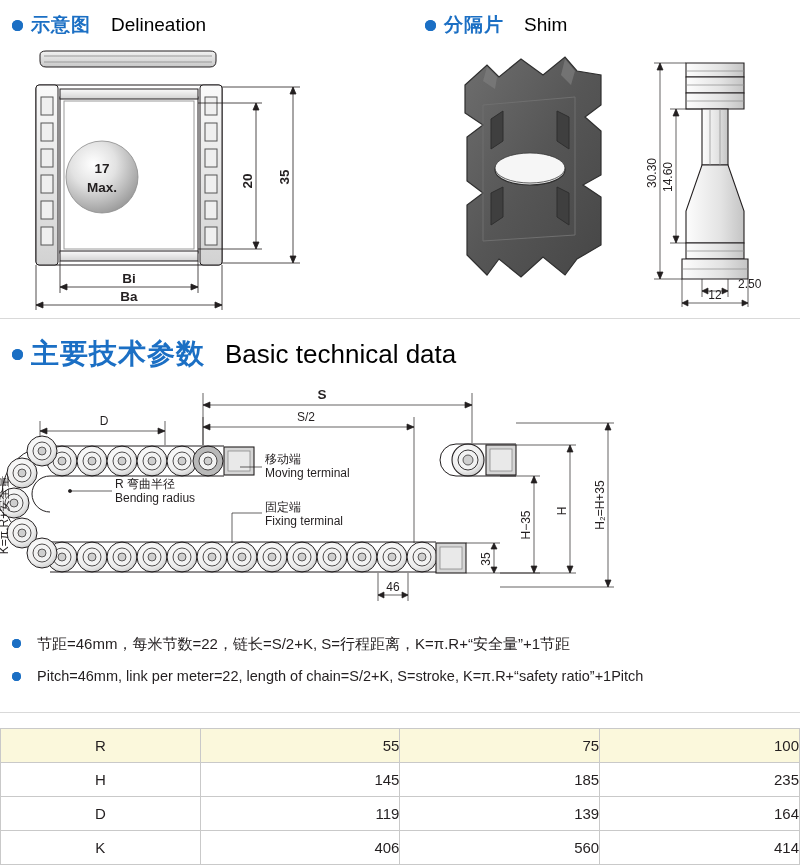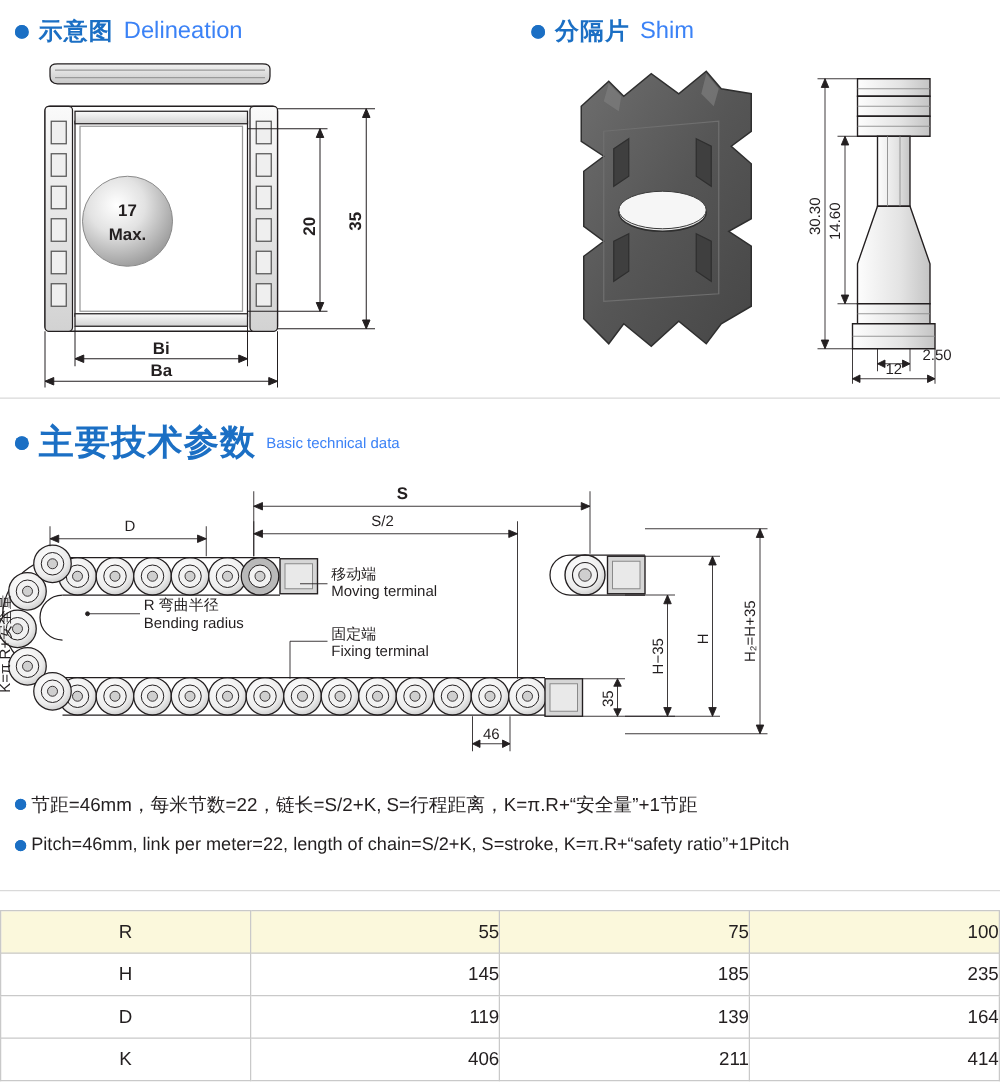--- a/index.html
+++ b/index.html
@@ -14,32 +14,32 @@
   .page{position:relative;width:800px;height:632px;padding-left:12px;}
 
   
   .sec-head{position:absolute;display:flex;align-items:center;gap:8px;}
   .bullet{
     width:11px;height:11px;border-radius:50%;
     background:#1b6fc4;flex:0 0 auto;
     box-shadow:inset 0 0 0 2px #1b6fc4;
   }
   .sec-cn{color:#1b6fc4;font-weight:bold;font-size:19px;letter-spacing:1px;}
-  .sec-en{color:#3b82f6;font-size:19px;}
+  .sec-en{color:#000000;font-size:19px;margin-left:12px;}
   .sec-head.big .sec-cn{font-size:28px;}
-  .sec-head.big .sec-en{font-size:12px;}
+  .sec-head.big .sec-en{font-size:26px;}
 
   
   .hr{position:absolute;height:1px;background:#d9d9d9;}
 
   
   .svgbox{position:absolute;}
 
   
-  .note{position:absolute;display:flex;align-items:flex-start;gap:4px;font-size:14.5px;}
+  .note{position:absolute;display:flex;align-items:flex-start;gap:16px;font-size:14.5px;}
   .note .bullet{margin-top:4px;width:9px;height:9px;}
   .note-cn{font-size:15px;}
   .note-en{font-size:14.5px;}
 
   
   table.data{
     position:absolute;left:0;top:728px;width:800px;
     border-collapse:collapse;font-size:15px;
   }
   table.data td{
@@ -581,19 +581,19 @@
       </tr>
       <tr>
         <td class="c0">D</td>
         <td class="c1">119</td>
         <td class="c2">139</td>
         <td class="c3">164</td>
       </tr>
       <tr>
         <td class="c0">K</td>
         <td class="c1">406</td>
-        <td class="c2">211</td>
+        <td class="c2">560</td>
         <td class="c3">414</td>
       </tr>
     </tbody>
   </table>
 
 </div>
 
 </body></html>

